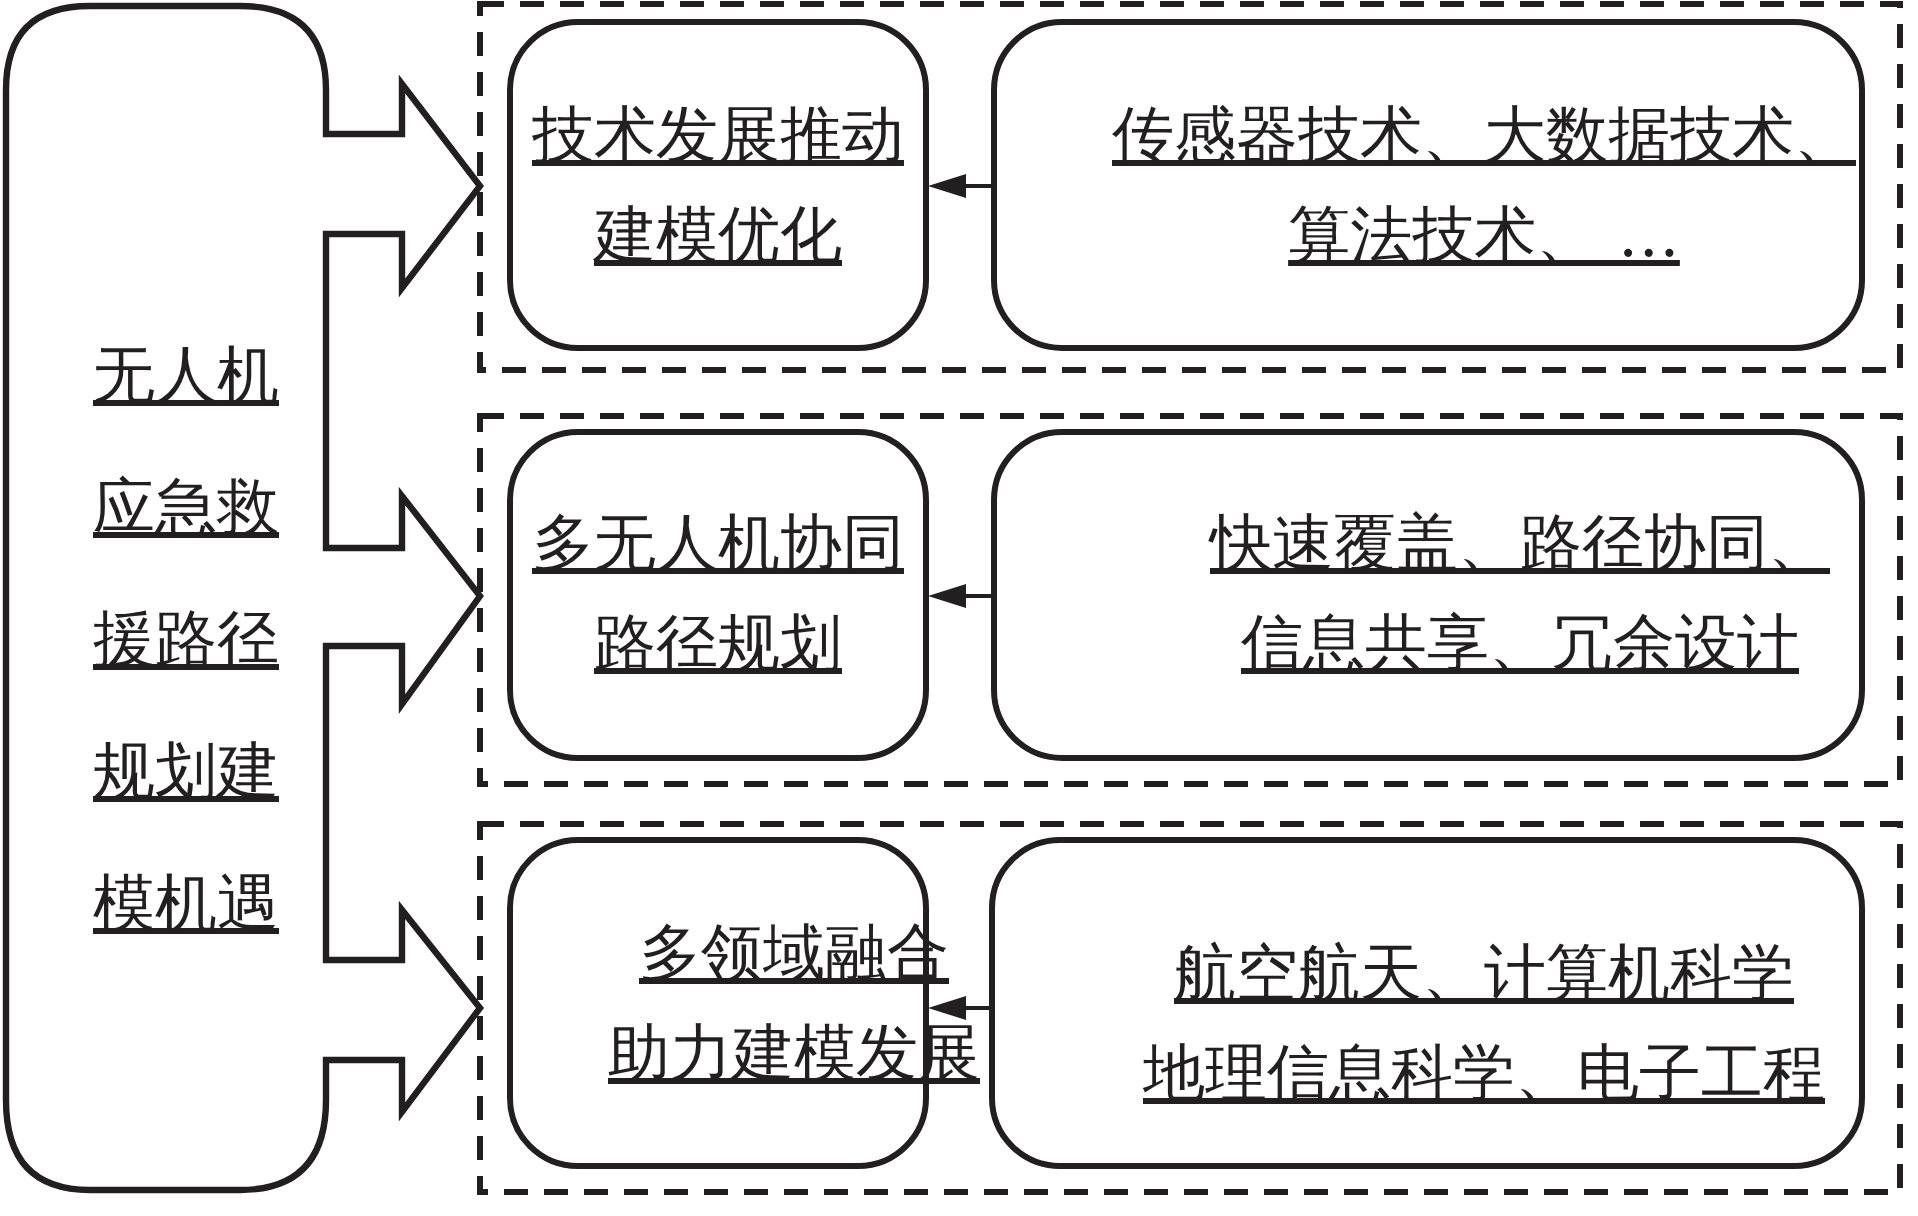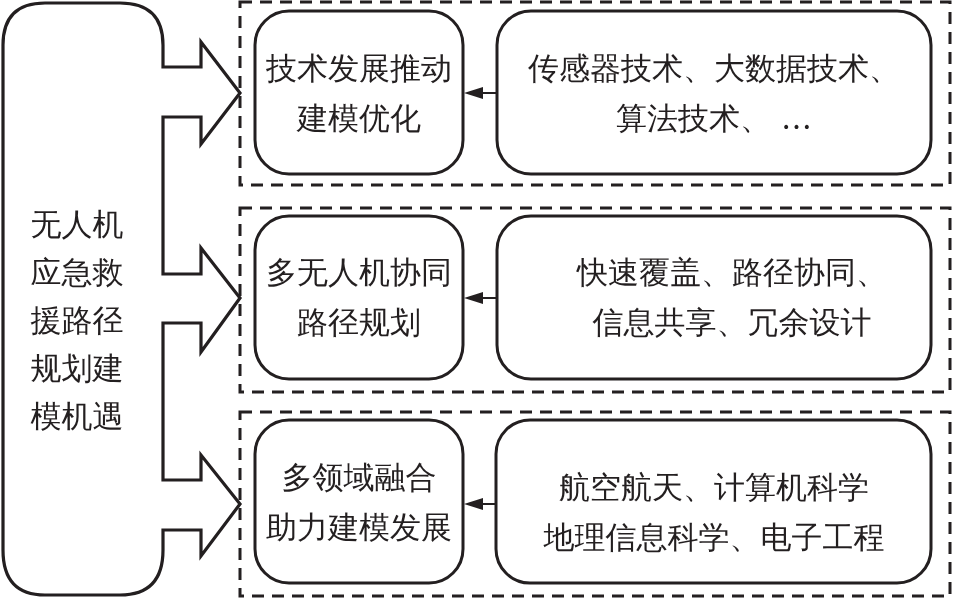--- a/index.html
+++ b/index.html
@@ -1,21 +1,21 @@
 <!DOCTYPE html>
 <html><head>
   <meta charset="utf-8">
   <style>
     html, body { margin: 0; padding: 0; background: #ffffff; }
     body { width: 959px; height: 608px; position: relative; overflow: hidden; font-family: "DejaVu Serif", "Liberation Serif", serif; color: #231f20; }
     svg.lines { position: absolute; left: 0; top: 0; }
-    .txt { position: absolute; display: flex; align-items: center; justify-content: center; text-align: center; font-size: 31px; line-height: 50px; letter-spacing: 0px; white-space: pre-line; }
-    .left-label { left: 2px; top: 190px; width: 150px; height: 260px; line-height: 48px; }
+    .txt { position: absolute; display: flex; align-items: center; justify-content: center; text-align: center; font-size: 31px; line-height: 50px; letter-spacing: 0px; white-space: pre-line; text-decoration: underline; }
+    .left-label { left: 18px; top: 190px; width: 150px; height: 260px; line-height: 66px; }
     .mid { width: 202px; height: 150px; }
-    .right { width: 434px; height: 150px; }
+    .right { width: 434px; height: 150px; margin-left: 28px; }
   </style>
 </head>
 <body>
 
 <svg class="lines" width="959" height="608" viewBox="0 0 959 608">
 
   <path d="M 3 45
            Q 3 3 45 3
            L 120 3
            Q 163 3 163 45
@@ -80,16 +80,16 @@
 <div class="txt mid" style="left:258px; top:18px;">技术发展推动
 建模优化</div>
 <div class="txt right" style="left:497px; top:18px;">传感器技术、大数据技术、
 算法技术、 …</div>
 
 <div class="txt mid" style="left:258px; top:222px;text-align:center;">多无人机协同
 路径规划</div>
 <div class="txt right" style="left:515px; top:222px;">快速覆盖、路径协同、
 信息共享、冗余设计</div>
 
-<div class="txt mid" style="left:258px; top:427px;">多领域融合
+<div class="txt mid" style="left:258px; top:427px;padding-left:38px;">多领域融合
 助力建模发展</div>
 <div class="txt right" style="left:497px; top:437px;">航空航天、计算机科学
 地理信息科学、电子工程</div>
 
 </body></html>

